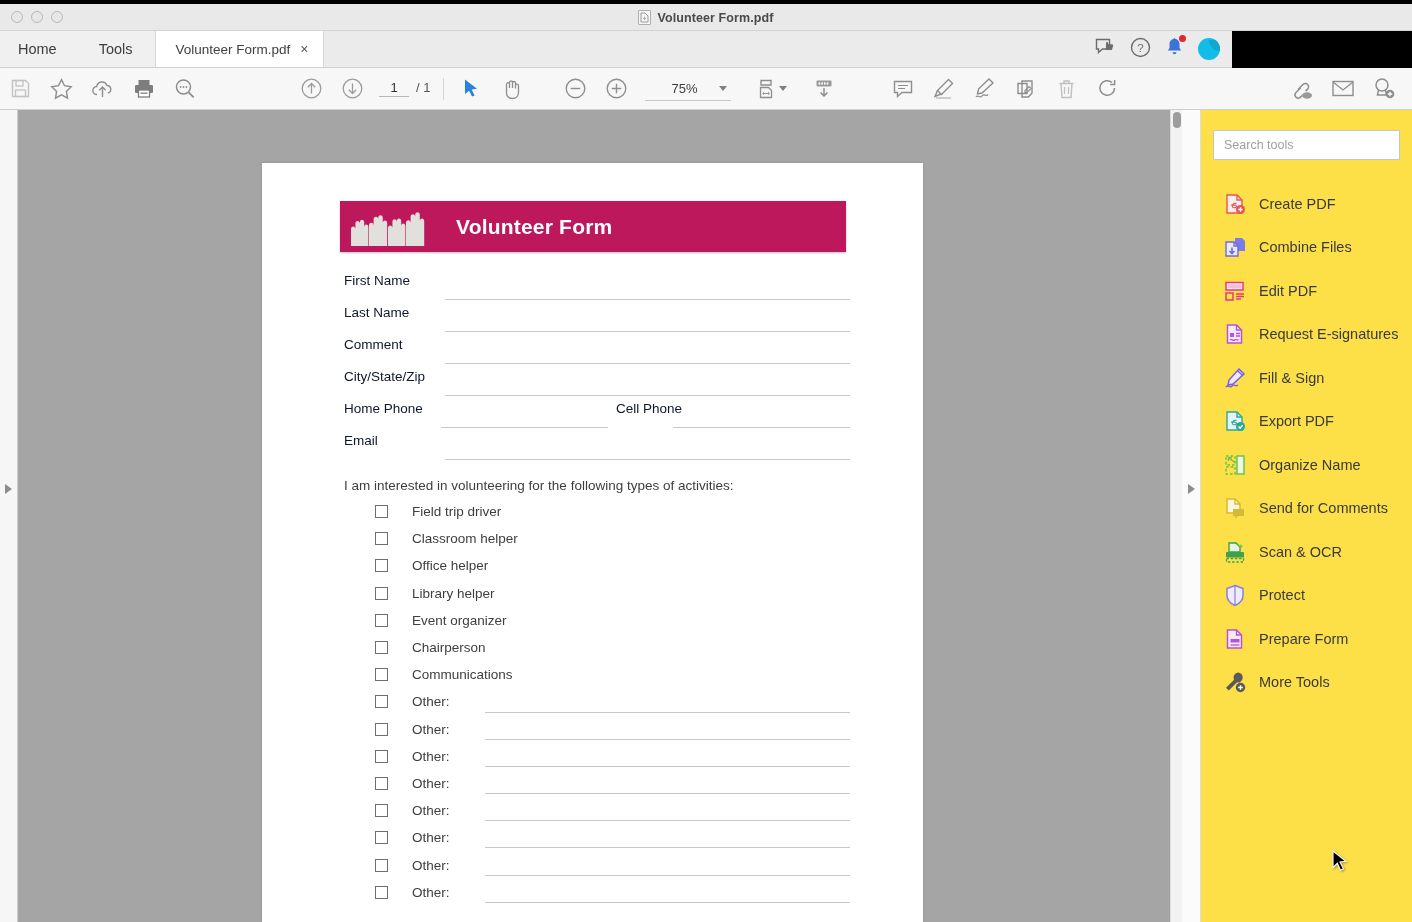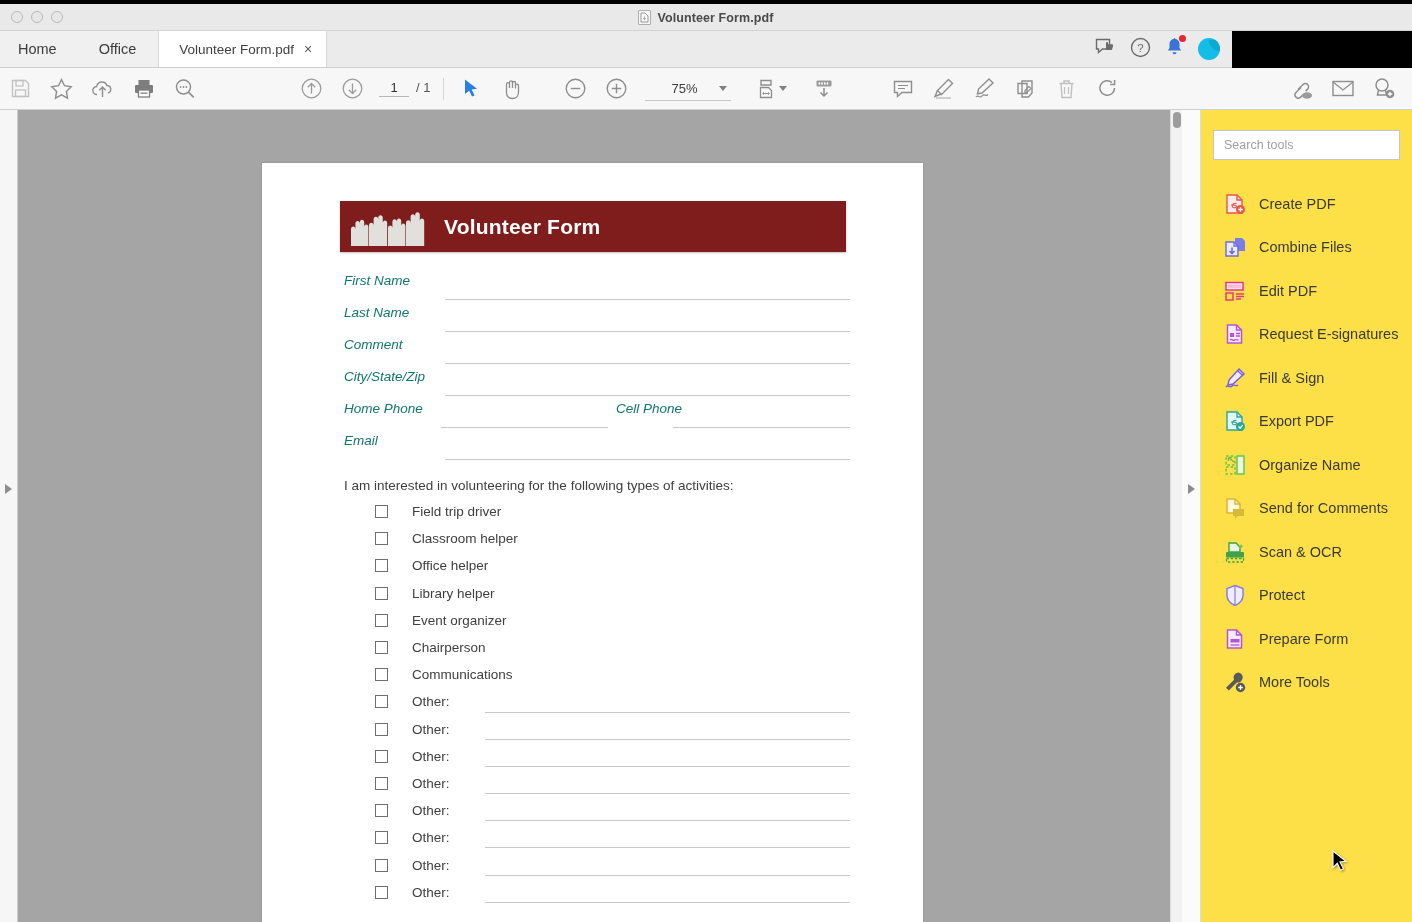--- a/index.html
+++ b/index.html
@@ -211,35 +211,36 @@
     display: flex; align-items: center; gap: 13px;
     height: 43.5px; padding-left: 23px;
   }
   .toolrow .tlabel { font-size: 14.5px; color: #3a3a3a; }
   .ticon { width: 22px; height: 22px; flex: 0 0 22px; }
 
   
   .banner {
     position: absolute; left: 78px; top: 38px;
     width: 506px; height: 51px;
-    background: #7f1d1d;
+    background: #be185d;
     display: flex; align-items: center;
     box-shadow: 0 1px 2px rgba(0,0,0,.25);
+    gap: 12px;
   }
   .banner-title {
     color: #ffffff; font-size: 21px; font-weight: bold;
     margin-left: 10px; letter-spacing: .2px;
   }
   .hands { margin-left: 8px; width: 86px; height: 38px; }
 
   .formfields { position: absolute; left: 82px; top: 106px; width: 506px; }
   .frow { position: relative; height: 32px; }
   .flabel {
     position: absolute; left: 0; top: 4px;
-    font-size: 13.5px; color: #0f766e; font-style: italic;
+    font-size: 13.5px; color: #0f172a;
   }
   .fline {
     position: absolute; bottom: 1px;
     border-bottom: 1px solid #c8c8c8;
   }
   .fline.full { left: 101px; right: 0; }
   .fline.half1 { left: 97px; width: 167px; }
   .fline.half2 { left: 329px; right: 0; }
   .flabel.cell { left: 272px; }
 
@@ -285,21 +286,21 @@
             <path d="M1 1h4l3 3v6H1z" fill="none" stroke="#9a9a9a" stroke-width="1"></path>
             <path d="M4.5 4.5v3M3 6l1.5 1.5L6 6" fill="none" stroke="#9a9a9a" stroke-width=".8"></path>
           </svg>
       </span>
       <span class="title-text">Volunteer Form.pdf</span>
     </div>
   </div>
 
   <div class="tabbar">
     <div class="menu-item first">Home</div>
-    <div class="menu-item">Office</div>
+    <div class="menu-item">Tools</div>
     <div class="tab-active">
       <span class="tab-label">Volunteer Form.pdf</span>
       <span class="tab-close">×</span>
     </div>
     <div class="tab-filler"></div>
     <div class="titlebar-right">
       <span>
         <svg width="21" height="19" viewBox="0 0 21 19">
             <path d="M1.5 1.5h13v9.5h-7l-4 3.5v-3.5h-2z" fill="none" stroke="#6b6b6b" stroke-width="1.4"></path>
             <path d="M11 8.5v-3.2c0-.8.6-1.4 1.3-1.4.5 0 .8.4.8.9v1.5h3.6c.9 0 1.6.6 1.4 1.4l-.9 3.4c-.1.6-.6 1-1.2 1H11z" fill="#6b6b6b"></path>

